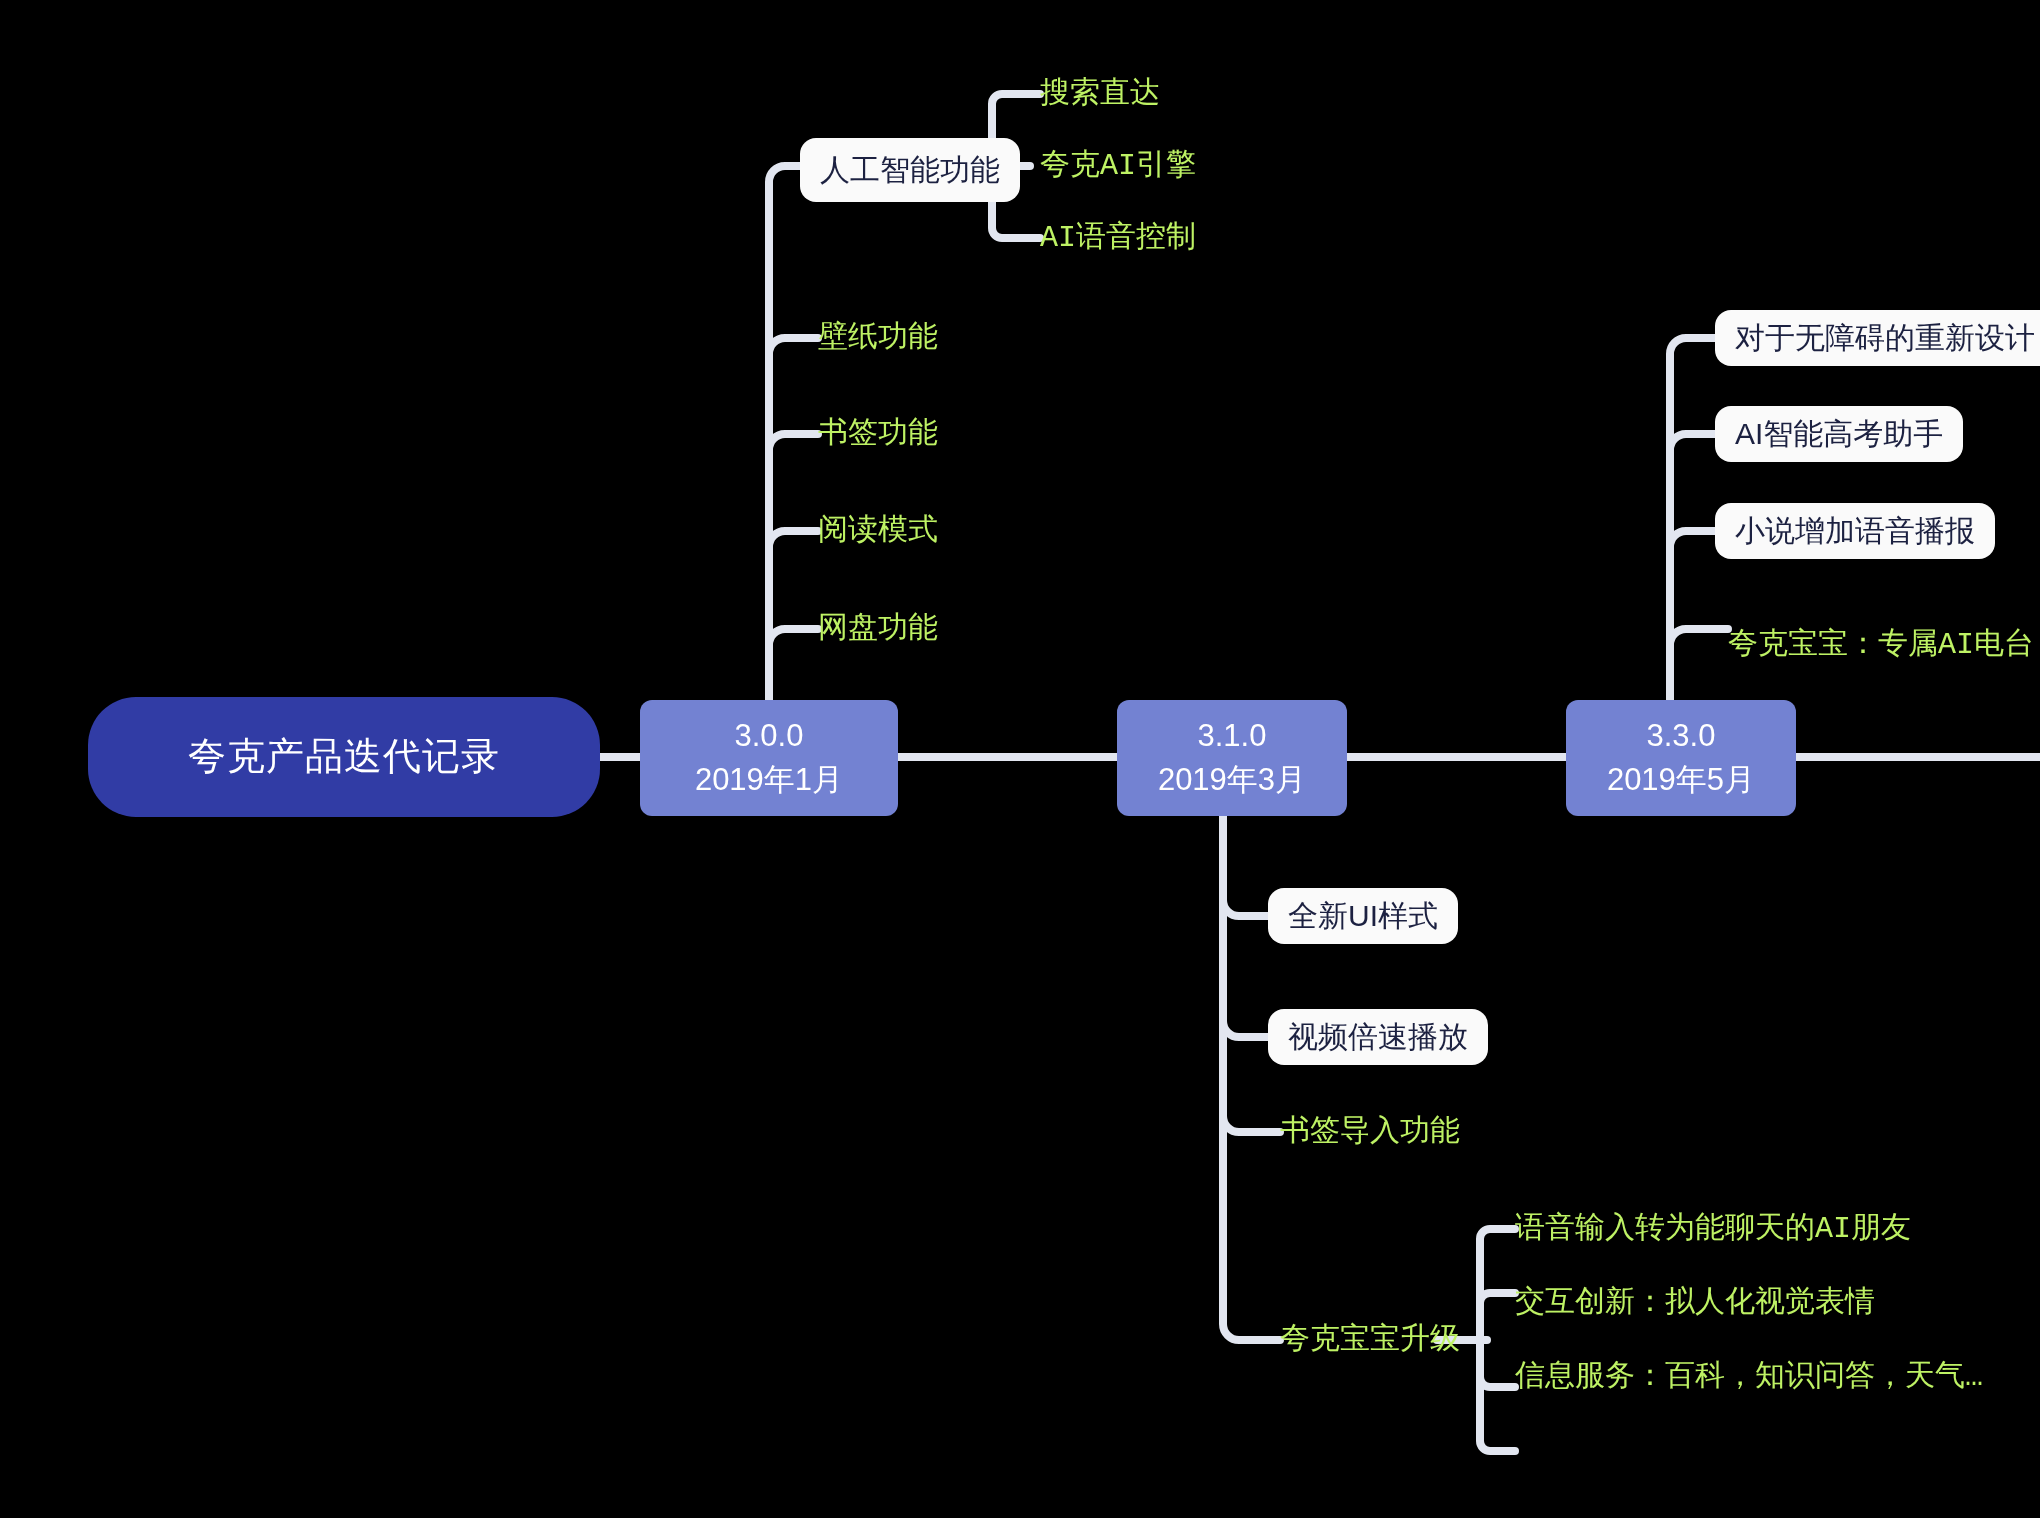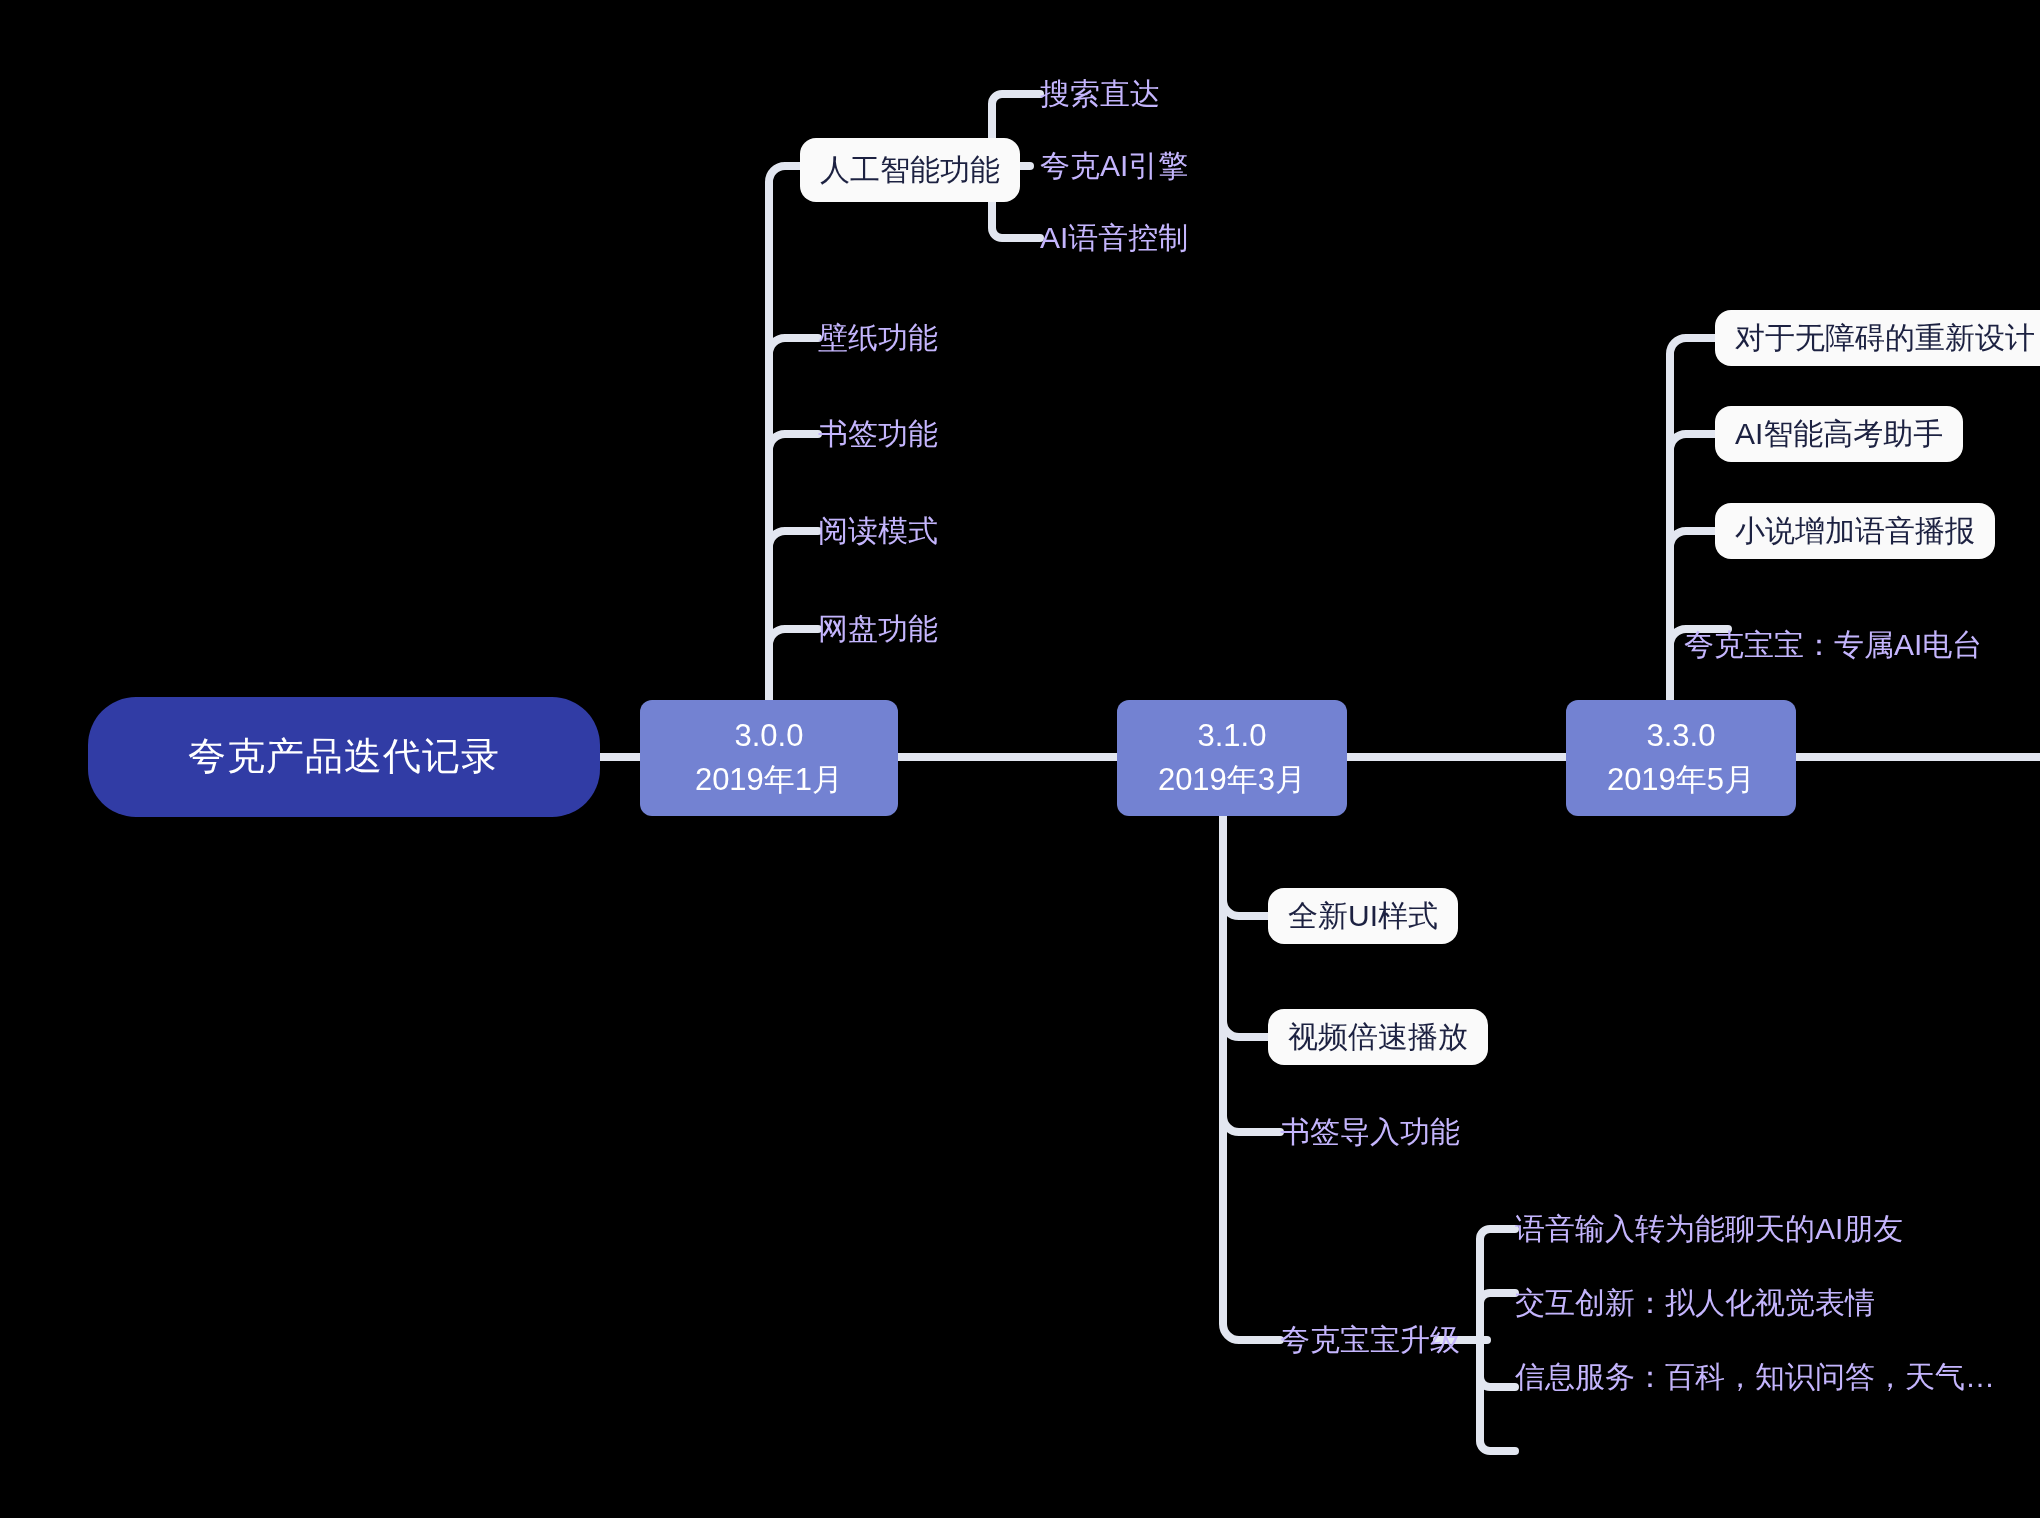--- a/index.html
+++ b/index.html
@@ -58,26 +58,27 @@
   .boxed-node {
     background: #fafafa;
     color: #1c2141;
     border-radius: 16px;
     font-size: 30px;
     padding: 0 20px;
     line-height: 1;
   }
 
   .plain-node {
-    color: #c4b5fd;
+    color: #bef264;
     font-size: 30px;
     background: transparent;
     padding: 0;
     line-height: 1;
     justify-content: flex-start;
+    font-family: Liberation Mono, monospace;
   }
 </style>
 </head>
 <body>
 
 <div id="canvas">
 
   <svg id="links" viewBox="0 0 2040 1518" width="2040" height="1518" fill="none" stroke="#e2e6f0" stroke-width="8" stroke-linecap="round" stroke-linejoin="round">
 
     <path d="M 600 757 H 640" stroke-width="8"></path>
@@ -187,17 +188,17 @@
 
   <div class="node boxed-node" style="left:1715px; top:310px; height:56px;">
     <span>对于无障碍的重新设计</span>
   </div>
   <div class="node boxed-node" style="left:1715px; top:406px; height:56px;">
     <span>AI智能高考助手</span>
   </div>
   <div class="node boxed-node" style="left:1715px; top:503px; height:56px;">
     <span>小说增加语音播报</span>
   </div>
-  <div class="node plain-node" style="left:1684px; top:623px; height:44px;">
+  <div class="node plain-node" style="left:1728px; top:623px; height:44px;">
     <span>夸克宝宝：专属AI电台</span>
   </div>
 
 </div>
 
 </body></html>

